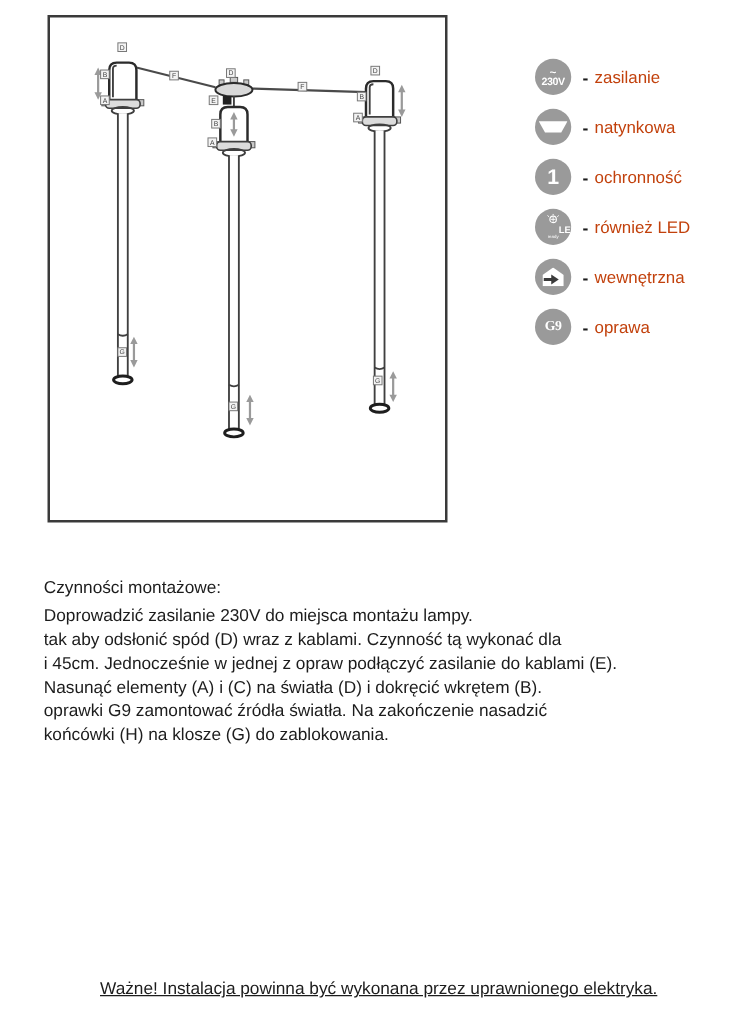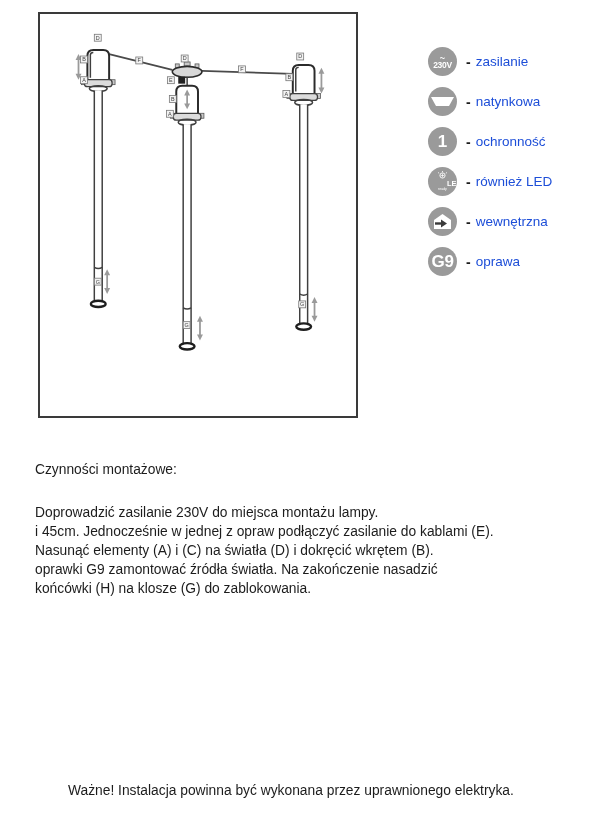--- a/index.html
+++ b/index.html
@@ -30,29 +30,29 @@
   .licon{
     width:29px;height:29px;border-radius:50%;background:#9a9a9a;flex:0 0 29px;
     display:flex;flex-direction:column;align-items:center;justify-content:center;
     color:#ffffff;position:relative;line-height:1;
   }
   .licon .tilde{font-size:9px;font-weight:700;margin-bottom:-2px;}
   .licon .v230{font-size:8.5px;font-weight:700;letter-spacing:-0.3px;}
   .licon .one{font-size:17px;font-weight:700;}
   .licon .ledtxt{font-size:7.5px;font-weight:700;margin-top:0px;margin-left:24px;}
   .licon .ledsub{font-size:3.5px;margin-top:0.5px;}
-  .licon .g9{font-size:17px;font-weight:700;letter-spacing:-0.3px;}
+  .licon .g9{font-size:11px;font-weight:700;letter-spacing:-0.3px;font-family:Liberation Serif, serif;}
   .ldash{font-weight:700;font-size:14px;margin:0 5px 0 9px;}
-  .llabel{font-size:13.5px;color:#1d4ed8;}
+  .llabel{font-size:13.5px;color:#c2410c;}
   
   .instructions{position:absolute;left:35px;top:462px;width:540px;}
-  .instr-heading{font-size:13.8px;margin-bottom:26px;}
+  .instr-heading{font-size:13.8px;margin-bottom:6px;}
   .instr-line{font-size:13.8px;line-height:19px;white-space:nowrap;}
   
-  .warning{position:absolute;left:68px;top:783px;font-size:13.8px;white-space:nowrap;}
+  .warning{position:absolute;left:80px;top:783px;font-size:13.8px;white-space:nowrap;text-decoration:underline;}
 </style>
 </head>
 <body>
 
 <div class="diagram-box">
   <svg viewBox="0 0 320 406">
 
     <line class="wire" x1="70" y1="40" x2="134" y2="56"></line>
     <line class="wire" x1="164" y1="57" x2="256" y2="60"></line>
 
@@ -266,19 +266,20 @@
     </div>
     <span class="ldash">-</span>
     <span class="llabel">oprawa</span>
   </div>
 
 </div>
 
 <div class="instructions">
   <div class="instr-heading">Czynności montażowe:</div>
   <div class="instr-line">Doprowadzić zasilanie 230V do miejsca montażu lampy.</div>
+  <div class="instr-line">tak aby odsłonić spód (D) wraz z kablami. Czynność tą wykonać dla</div>
   <div class="instr-line">i 45cm. Jednocześnie w jednej z opraw podłączyć zasilanie do kablami (E).</div>
   <div class="instr-line">Nasunąć elementy (A) i (C) na światła (D) i dokręcić wkrętem (B).</div>
   <div class="instr-line">oprawki G9 zamontować źródła światła. Na zakończenie nasadzić</div>
   <div class="instr-line">końcówki (H) na klosze (G) do zablokowania.</div>
 </div>
 
 <div class="warning">Ważne! Instalacja powinna być wykonana przez uprawnionego elektryka.</div>
 
 </body></html>

